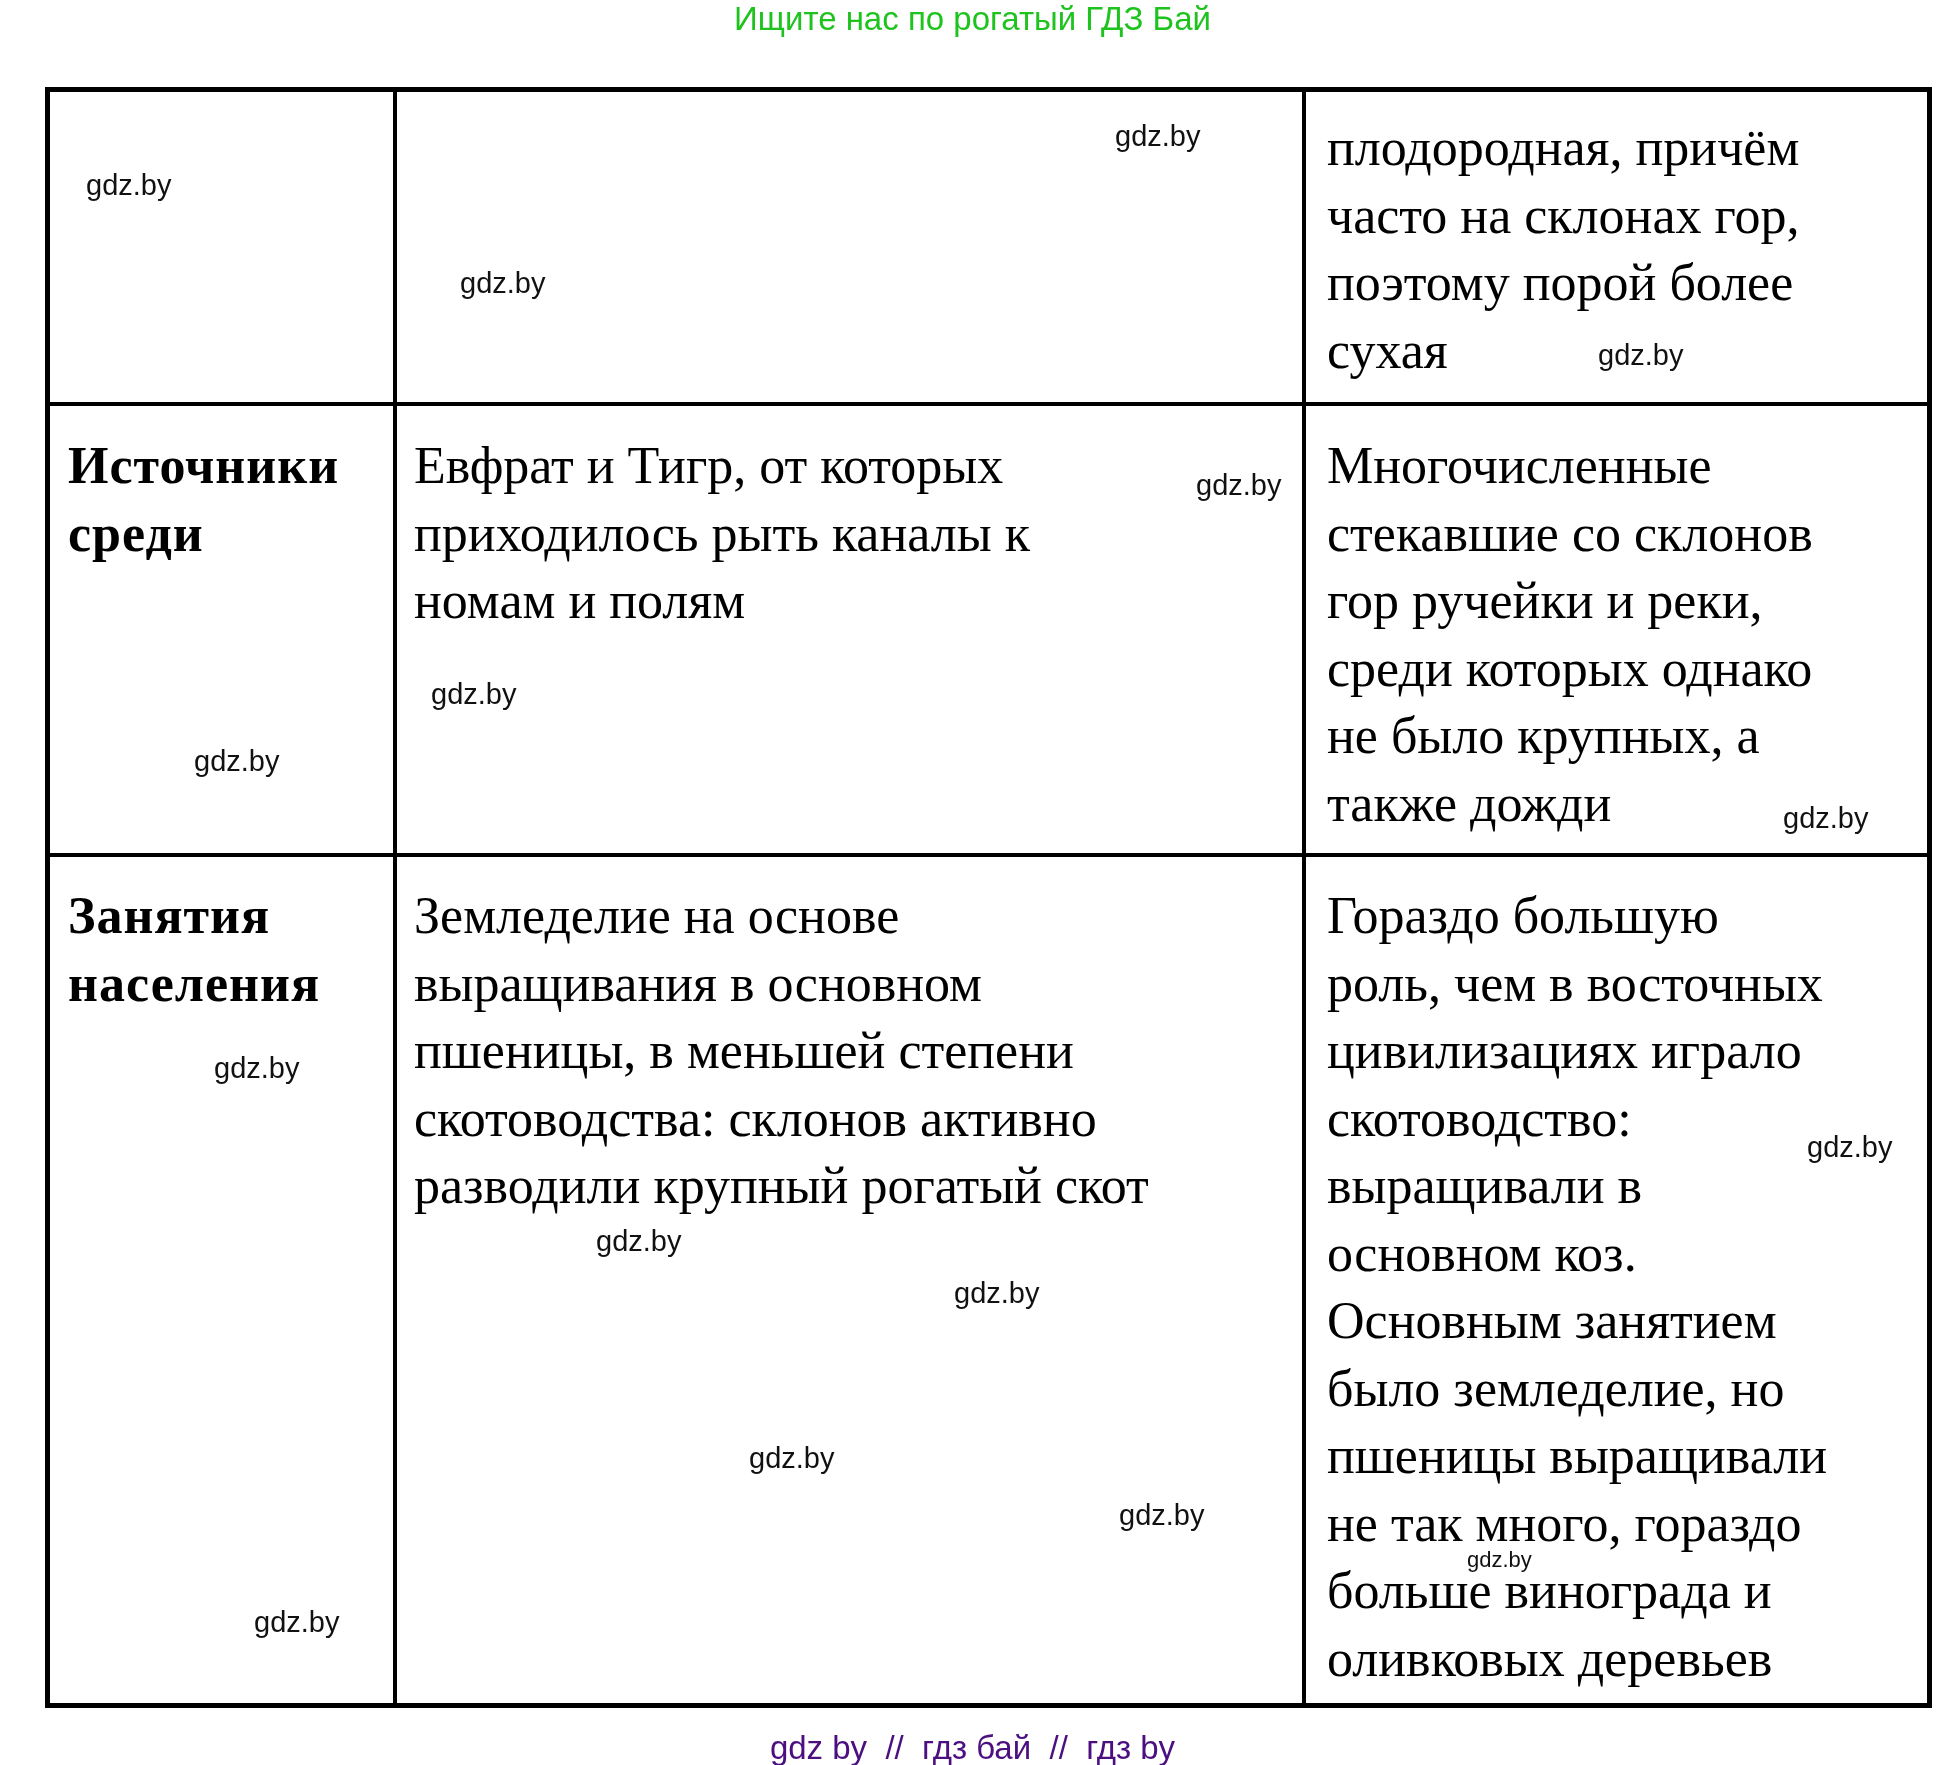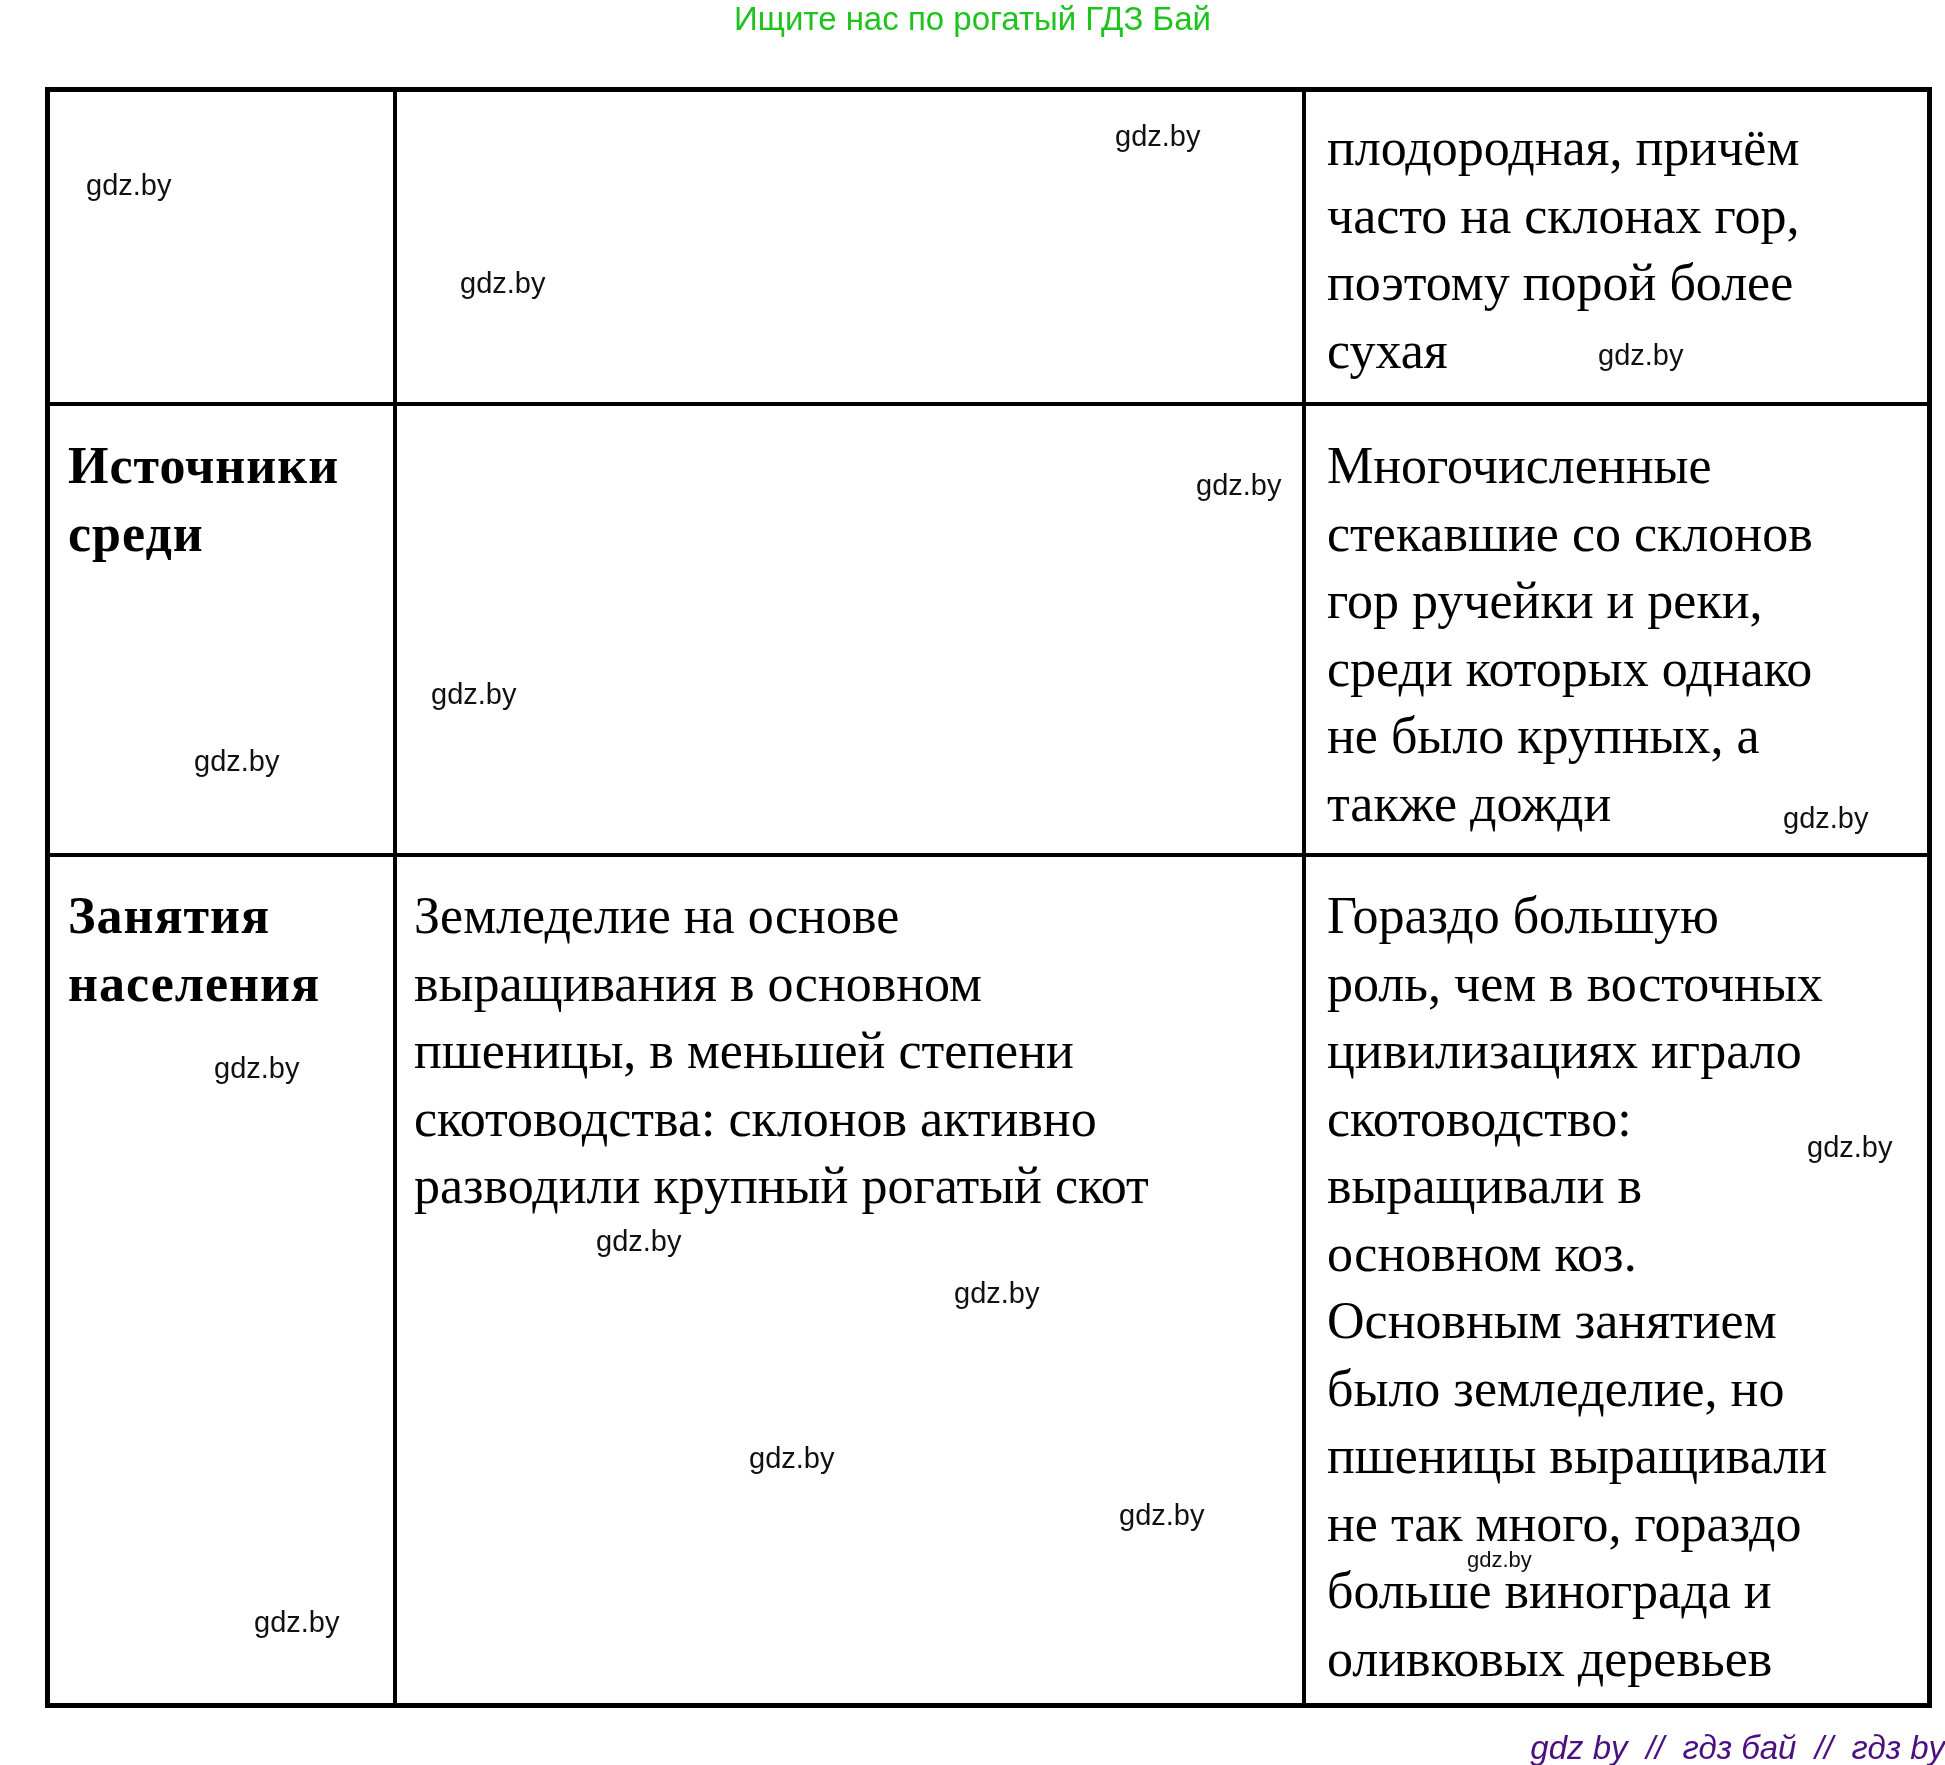--- a/index.html
+++ b/index.html
@@ -19,23 +19,23 @@
     position: absolute; font-family: "Liberation Serif", serif;
     font-size: 52px; line-height: 67.5px; color: #000; white-space: pre-line;
   }
   .cell-text.head { font-weight: bold; letter-spacing: 1px; }
   .wm {
     position: absolute; font-family: "Liberation Sans", sans-serif;
     font-size: 29px; color: #111; line-height: 30px; white-space: nowrap;
   }
   .wm.small { font-size: 22px; }
   .footer {
-    position: absolute; left: 0; right: 0; top: 1730px; text-align: right;
+    position: absolute; left: 0; right: 0; top: 1730px; text-align: center;
     color: #4b0f80; font-family: "Liberation Sans", sans-serif;
-    font-size: 33px; line-height: 36px; white-space: pre; font-style: italic;
+    font-size: 33px; line-height: 36px; white-space: pre;
   }
 </style>
 </head>
 <body>
 
 <div class="top-banner">Ищите нас по рогатый ГДЗ Бай</div>
 
 <div class="grid">
   <div class="vline" style="left:343px"></div>
   <div class="vline" style="left:1252px"></div>
@@ -44,20 +44,23 @@
 
   <div class="cell-text head" style="left:18px; top:22px"></div>
   <div class="cell-text" style="left:364px; top:22px"></div>
   <div class="cell-text" style="left:1277px; top:22px">плодородная, причём
 часто на склонах гор,
 поэтому порой более
 сухая</div>
 
   <div class="cell-text head" style="left:18px; top:340px">Источники
 среди</div>
+  <div class="cell-text" style="left:364px; top:340px">Евфрат и Тигр, от которых
+приходилось рыть каналы к
+номам и полям</div>
   <div class="cell-text" style="left:1277px; top:340px">Многочисленные
 стекавшие со склонов
 гор ручейки и реки,
 среди которых однако
 не было крупных, а
 также дожди</div>
 
   <div class="cell-text head" style="left:18px; top:790px">Занятия
 населения</div>
   <div class="cell-text" style="left:364px; top:790px">Земледелие на основе

